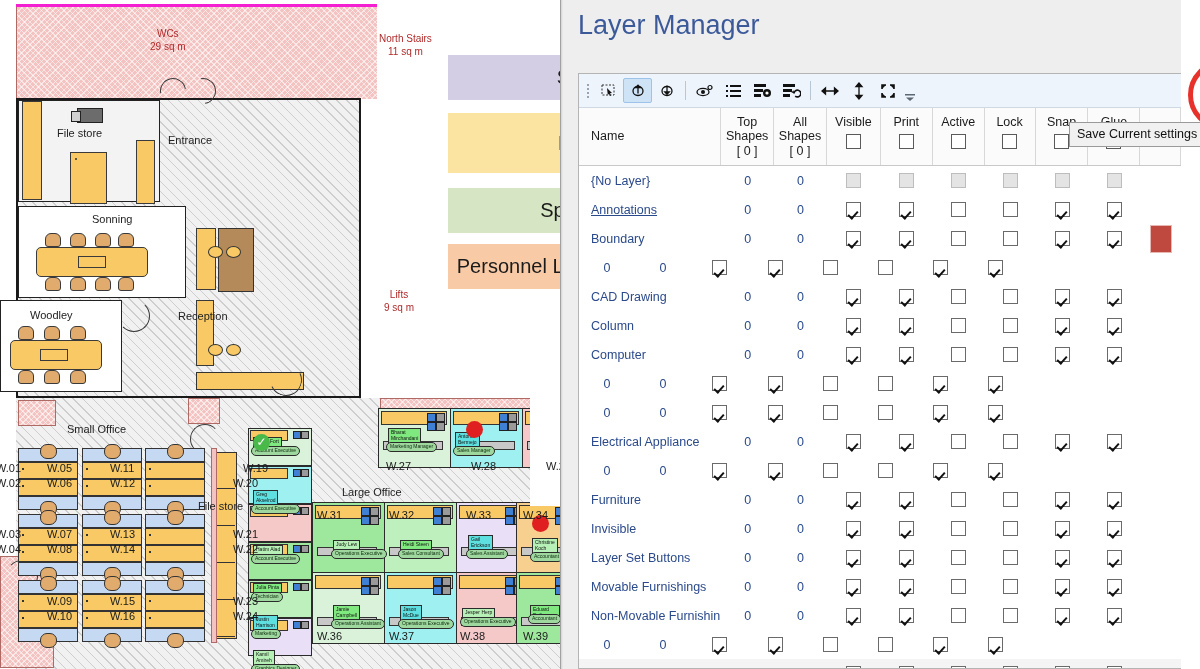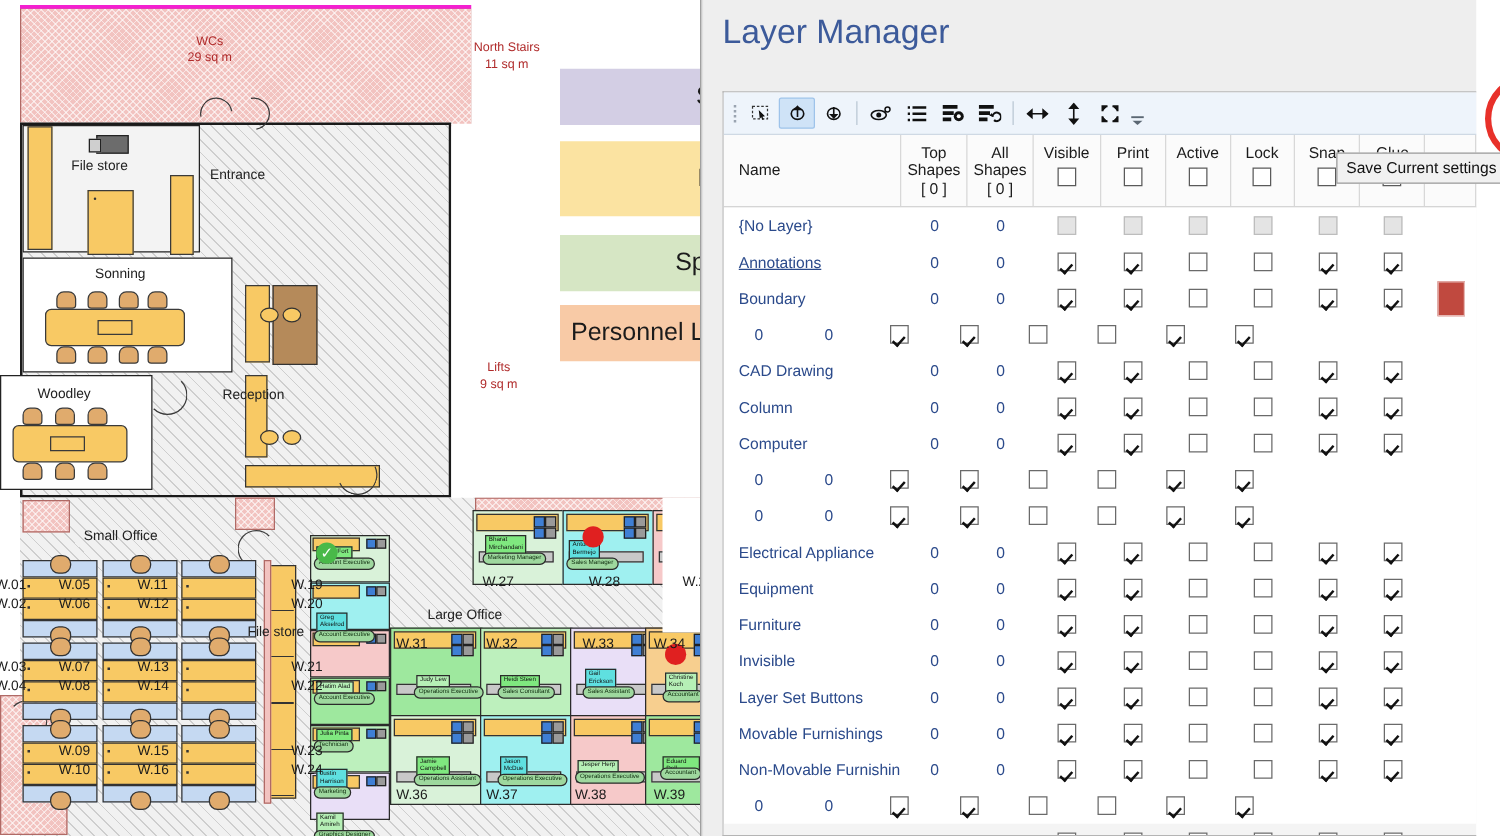--- a/index.html
+++ b/index.html
@@ -447,35 +447,35 @@
 
       <div id="roomlabels">
           <div class="roomlabel red" style="left: 150px; top: 28px; white-space: pre-line;">WCs
 29 sq m</div>
           <div class="roomlabel red" style="left: 379px; top: 33px; white-space: pre-line;">North Stairs
 11 sq m</div>
           <div class="roomlabel red" style="left: 384px; top: 289px; white-space: pre-line;">Lifts
 9 sq m</div>
           <div class="roomlabel" style="left: 57px; top: 127px; white-space: pre-line;">File store</div>
           <div class="roomlabel" style="left: 168px; top: 134px; white-space: pre-line;">Entrance</div>
-          <div class="roomlabel" style="left: 76px; top: 213px; white-space: pre-line; text-align: center;">Sonning</div>
+          <div class="roomlabel" style="left: 92px; top: 213px; white-space: pre-line; text-align: center;">Sonning</div>
           <div class="roomlabel" style="left: 178px; top: 310px; white-space: pre-line;">Reception</div>
           <div class="roomlabel" style="left: 30px; top: 309px; white-space: pre-line;">Woodley</div>
           <div class="roomlabel" style="left: 67px; top: 423px; white-space: pre-line;">Small Office</div>
           <div class="roomlabel" style="left: 342px; top: 486px; white-space: pre-line;">Large Office</div>
           <div class="roomlabel" style="left: 198px; top: 500px; white-space: pre-line;">File store</div>
         </div>
       <div id="wlabels">
           <div class="wlabel" style="left: -4px; top: 462px;">W.01</div>
           <div class="wlabel" style="left: -4px; top: 477px;">W.02</div>
           <div class="wlabel" style="left: 47px; top: 462px;">W.05</div>
           <div class="wlabel" style="left: 47px; top: 477px;">W.06</div>
           <div class="wlabel" style="left: 110px; top: 462px;">W.11</div>
           <div class="wlabel" style="left: 110px; top: 477px;">W.12</div>
-          <div class="wlabel" style="left: 233px; top: 462px;">W.19</div>
+          <div class="wlabel" style="left: 243px; top: 462px;">W.19</div>
           <div class="wlabel" style="left: 233px; top: 477px;">W.20</div>
           <div class="wlabel" style="left: -4px; top: 528px;">W.03</div>
           <div class="wlabel" style="left: -4px; top: 543px;">W.04</div>
           <div class="wlabel" style="left: 47px; top: 528px;">W.07</div>
           <div class="wlabel" style="left: 47px; top: 543px;">W.08</div>
           <div class="wlabel" style="left: 110px; top: 528px;">W.13</div>
           <div class="wlabel" style="left: 110px; top: 543px;">W.14</div>
           <div class="wlabel" style="left: 233px; top: 528px;">W.21</div>
           <div class="wlabel" style="left: 233px; top: 543px;">W.22</div>
           <div class="wlabel" style="left: 47px; top: 595px;">W.09</div>
@@ -881,21 +881,20 @@
             </div>
             <div class="cell" style="width: 56px;">
               <div class="cb on"></div>
             </div>
             <div class="cell" style="width: 55px;">
               <div class="cb on"></div>
             </div>
             <div class="cell" style="width: 43px;"></div>
           </div>
           <div class="row">
-            <div class="cell name" style="width: 150px;">Equipment</div>
             <div class="cell" style="width: 56px;">0</div>
             <div class="cell" style="width: 56px;">0</div>
             <div class="cell" style="width: 57px;">
               <div class="cb on"></div>
             </div>
             <div class="cell" style="width: 55px;">
               <div class="cb on"></div>
             </div>
             <div class="cell" style="width: 55px;">
               <div class="cb"></div>

